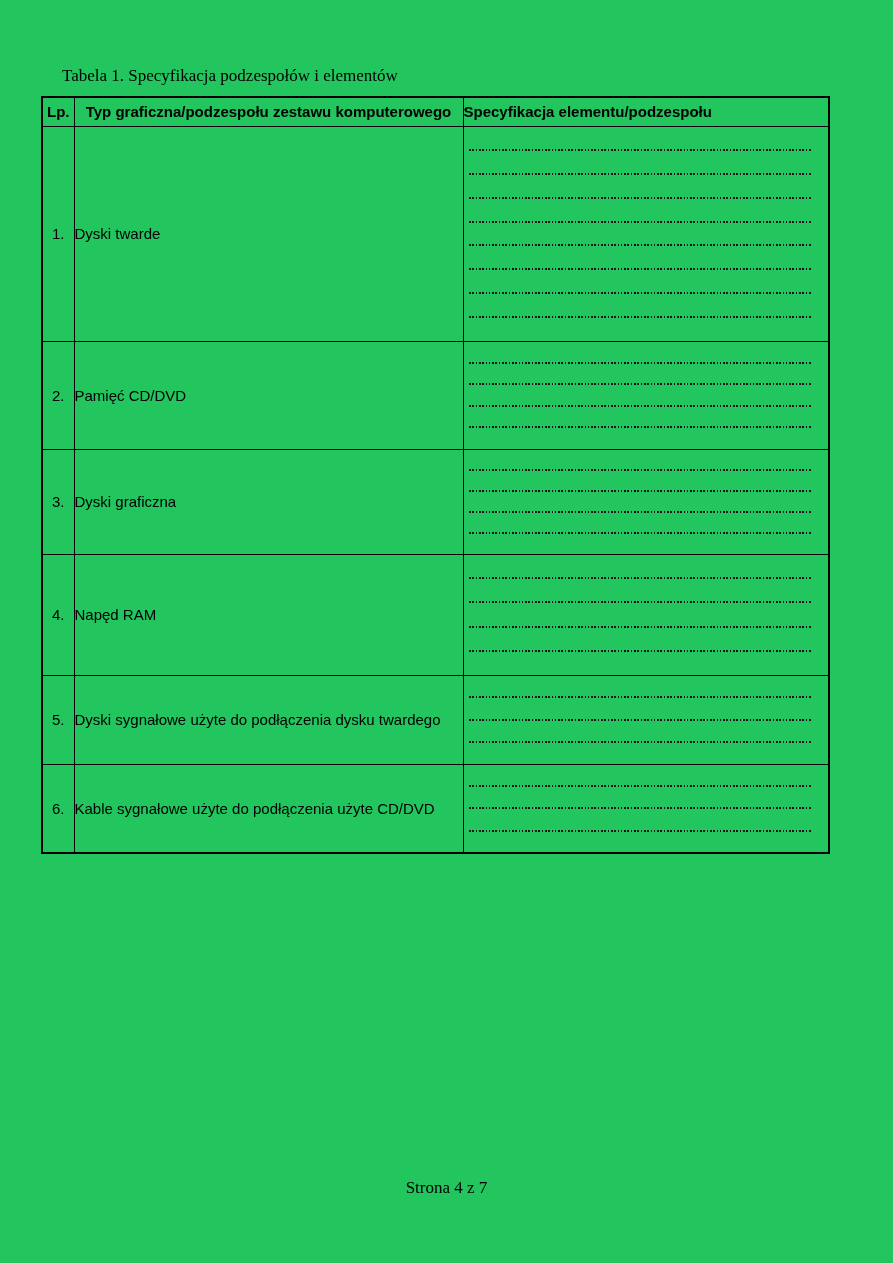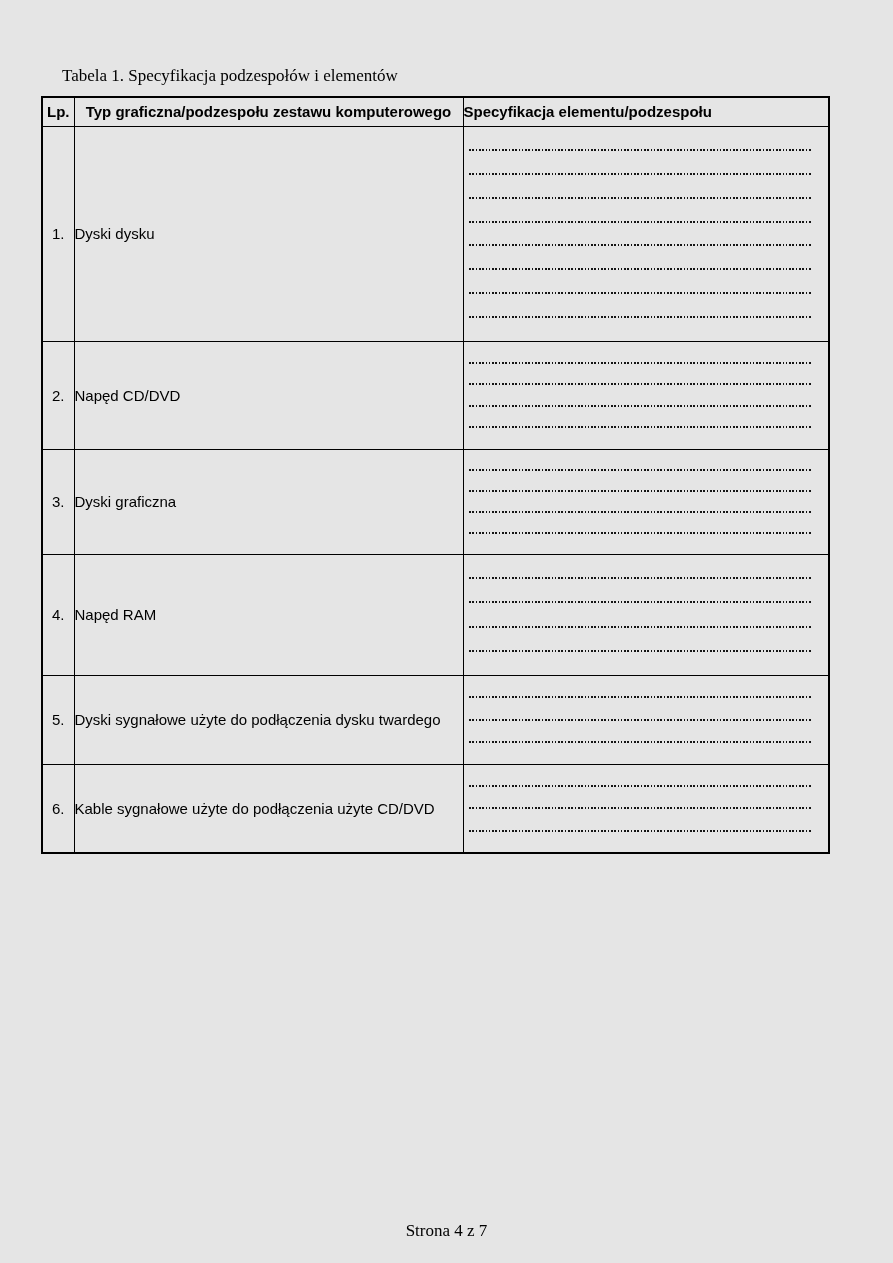--- a/index.html
+++ b/index.html
@@ -4,21 +4,21 @@
 <style>
   html, body {
     margin: 0;
     padding: 0;
     background: #ffffff;
   }
   .page {
     position: relative;
     width: 893px;
     height: 1263px;
-    background: #e5e5e5;
+    background: #22c55e;
     color: #000000;
     overflow: hidden;
   }
   .caption {
     position: absolute;
     left: 62px;
     top: 66px;
     font-family: "Liberation Serif", serif;
     font-size: 17px;
     color: #000000;
@@ -90,21 +90,20 @@
   }
   .footer {
     position: absolute;
     left: 0;
     top: 1178px;
     width: 100%;
     text-align: center;
     font-family: "Liberation Serif", serif;
     font-size: 17px;
     color: #000000;
-    margin-top: 43px;
   }
 </style>
 </head>
 <body>
 
 <div class="page">
 
   <div class="caption">Tabela 1. Specyfikacja podzespołów i elementów</div>
 
   <table class="spec-table">
@@ -116,37 +115,37 @@
     <thead>
       <tr class="header-row">
         <th class="h-lp">Lp.</th>
         <th class="h-type">Typ graficzna/podzespołu zestawu komputerowego</th>
         <th class="h-spec">Specyfikacja elementu/podzespołu</th>
       </tr>
     </thead>
     <tbody id="rows-body">
         <tr style="height: 215px;">
           <td class="cell-no">1.</td>
-          <td class="cell-component">Dyski dysku</td>
+          <td class="cell-component">Dyski twarde</td>
           <td class="cell-spec">
             <div class="lines" style="height: 213px;">
               <div class="dotted-line"></div>
               <div class="dotted-line"></div>
               <div class="dotted-line"></div>
               <div class="dotted-line"></div>
               <div class="dotted-line"></div>
               <div class="dotted-line"></div>
               <div class="dotted-line"></div>
               <div class="dotted-line"></div>
             </div>
           </td>
         </tr>
         <tr style="height: 108px;">
           <td class="cell-no">2.</td>
-          <td class="cell-component">Napęd CD/DVD</td>
+          <td class="cell-component">Pamięć CD/DVD</td>
           <td class="cell-spec">
             <div class="lines" style="height: 106px;">
               <div class="dotted-line"></div>
               <div class="dotted-line"></div>
               <div class="dotted-line"></div>
               <div class="dotted-line"></div>
             </div>
           </td>
         </tr>
         <tr style="height: 105px;">

